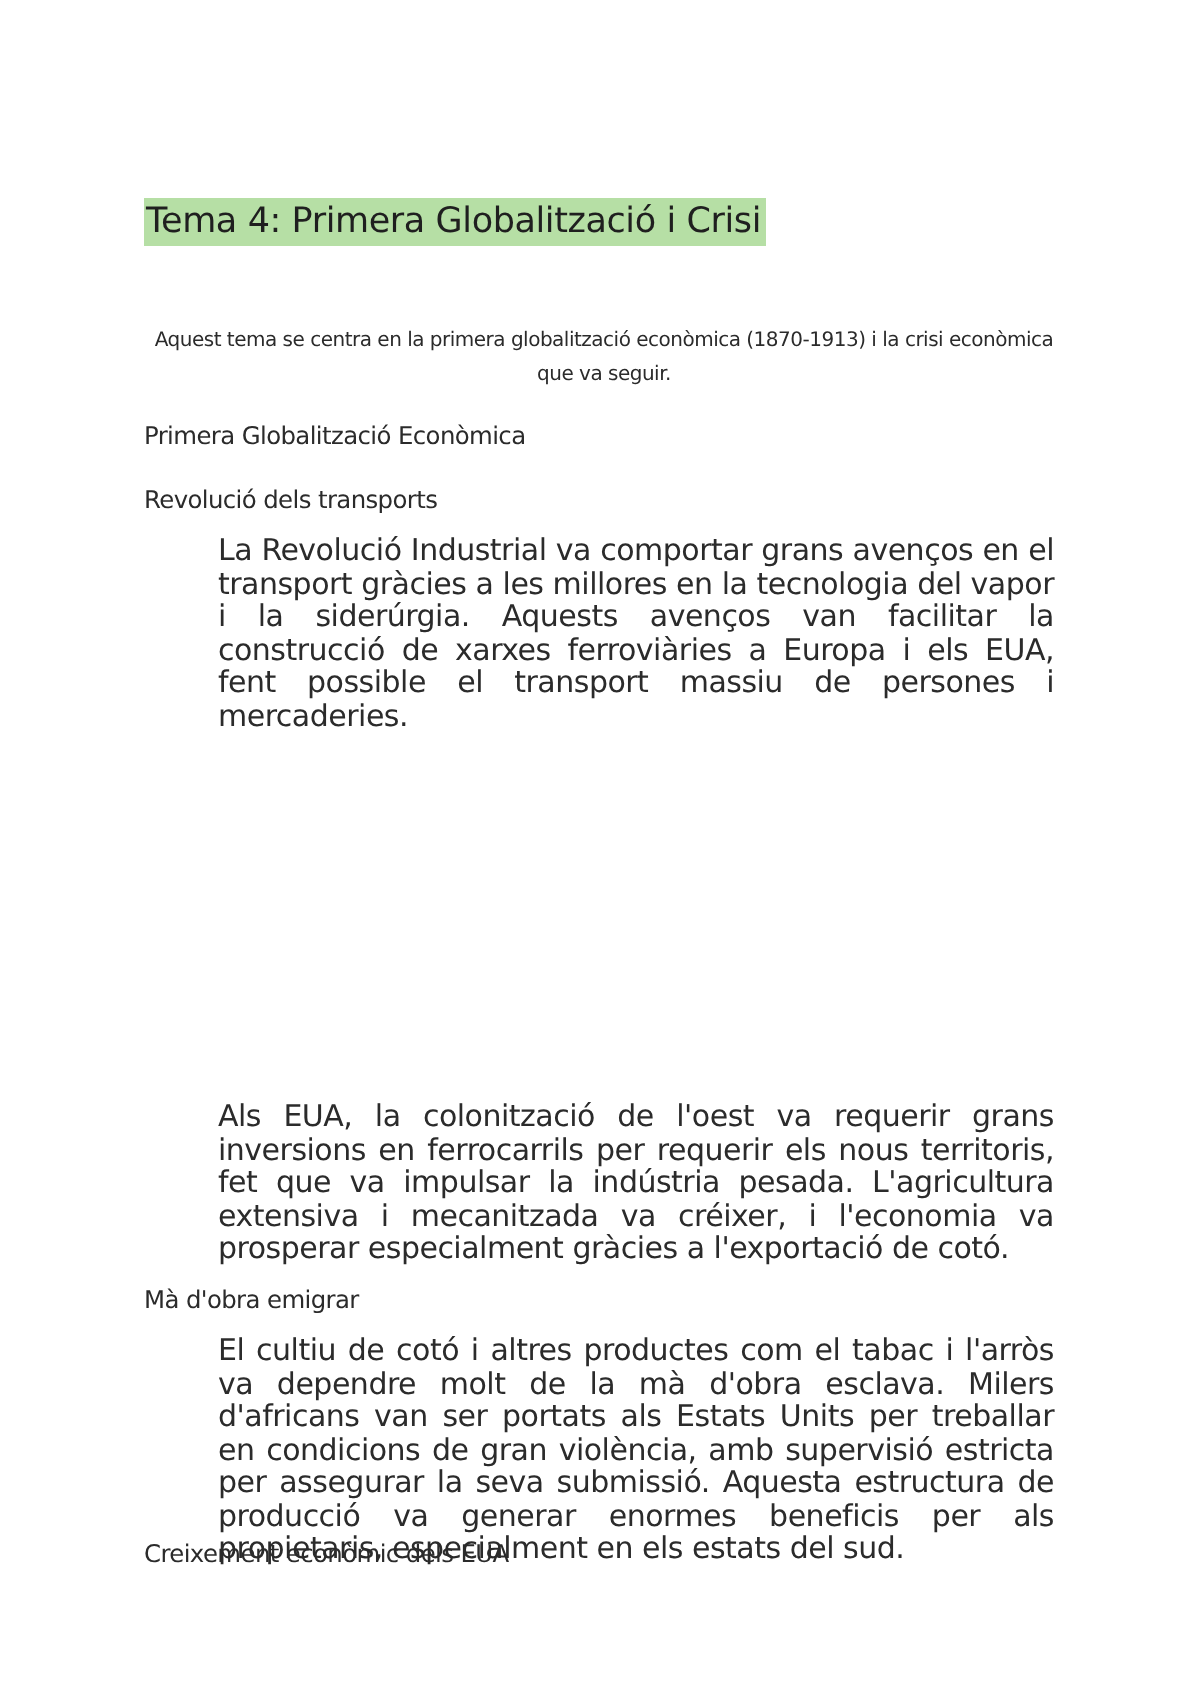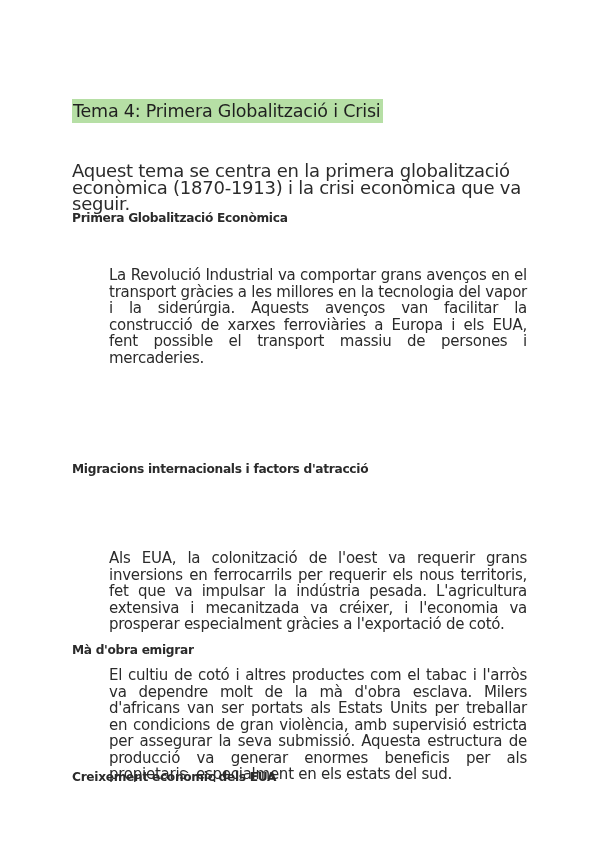--- a/index.html
+++ b/index.html
@@ -3,39 +3,39 @@
   <meta charset="utf-8">
   <style>
     html, body { margin: 0; padding: 0; background: #ffffff; }
     body { width: 600px; height: 848px; position: relative; overflow: hidden;
            font-family: "DejaVu Sans", sans-serif; color: #2b2b2b; }
     .page { position: absolute; left: 0; top: 15px; width: 540px; height: 848px; }
     .title { position: absolute; left: 72px; top: 84px; height: 24px;
              background: #b6dfa5; font-size: 17.5px; line-height: 24px;
              padding: 0 2px 0 1px; color: #1f1f1f; letter-spacing: -0.2px; }
     .intro { position: absolute; left: 72px; top: 148px; width: 460px;
-             font-size: 18px; line-height: 16.5px; letter-spacing: -0.25px; }
-    .h { position: absolute; left: 72px; font-size: 12.2px; font-weight: bold;
+             font-size: 10px; line-height: 16.5px; letter-spacing: -0.25px; text-align: center; }
+    .h { position: absolute; left: 72px; font-size: 12.2px; font-weight: normal;
          color: #2b2b2b; letter-spacing: -0.3px; line-height: 16px; }
     .p { position: absolute; left: 109px; width: 418px; font-size: 15px;
          line-height: 16.5px; text-align: justify; letter-spacing: -0.25px; }
   </style>
 </head>
 <body>
 
 <div class="page">
   <div class="title">Tema 4: Primera Globalització i Crisi</div>
 
   <div class="intro">Aquest tema se centra en la primera globalització econòmica (1870-1913) i la crisi econòmica que va seguir.</div>
 
   <div class="h" style="top:195px">Primera Globalització Econòmica</div>
 
+  <div class="h" style="top:227px">Revolució dels transports</div>
   <div class="p" style="top:252px">La Revolució Industrial va comportar grans avenços en el transport gràcies a les millores en la tecnologia del vapor i la siderúrgia. Aquests avenços van facilitar la construcció de xarxes ferroviàries a Europa i els EUA, fent possible el transport massiu de persones i mercaderies.</div>
 
 
-  <div class="h" style="top:446px">Migracions internacionals i factors d'atracció</div>
   <div class="p" style="top:535px">Als EUA, la colonització de l'oest va requerir grans inversions en ferrocarrils per requerir els nous territoris, fet que va impulsar la indústria pesada. L'agricultura extensiva i mecanitzada va créixer, i l'economia va prosperar especialment gràcies a l'exportació de cotó.</div>
 
   <div class="h" style="top:627px">Mà d'obra emigrar</div>
   <div class="p" style="top:652px">El cultiu de cotó i altres productes com el tabac i l'arròs va dependre molt de la mà d'obra esclava. Milers d'africans van ser portats als Estats Units per treballar en condicions de gran violència, amb supervisió estricta per assegurar la seva submissió. Aquesta estructura de producció va generar enormes beneficis per als propietaris, especialment en els estats del sud.</div>
 
   <div class="h" style="top:754px">Creixement econòmic dels EUA</div>
 </div>
 
 </body></html>

